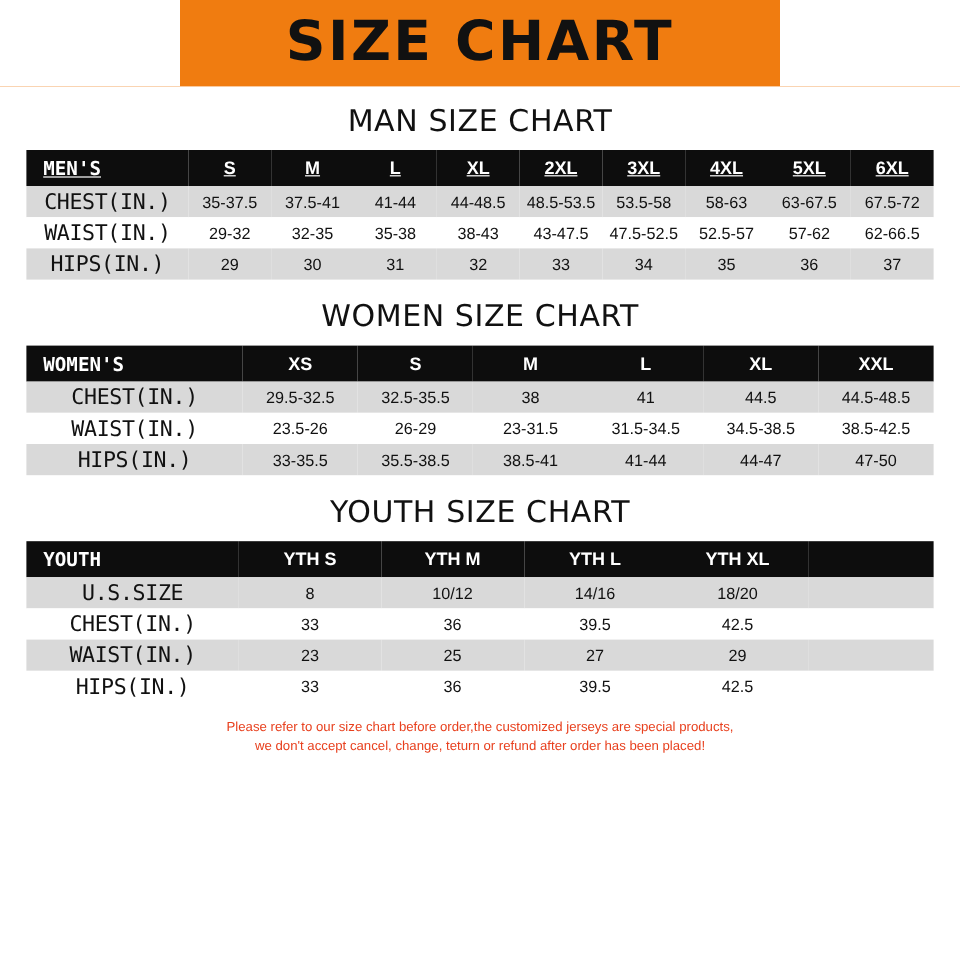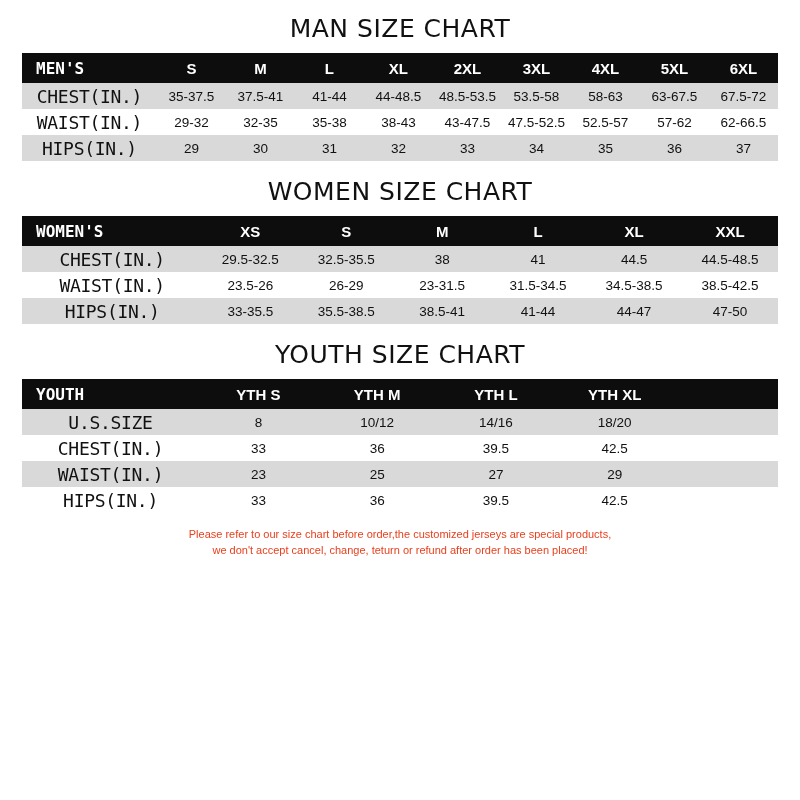--- a/index.html
+++ b/index.html
@@ -103,21 +103,21 @@
   table.size-table tbody tr.even td { background: #ffffff; }
   table.size-table tbody td.rowlabel {
     text-align: center;
     font-family: "DejaVu Sans Mono", monospace;
     font-size: 18px;
     letter-spacing: -0.3px;
   }
 
   
   .men th, .men td { font-size: 12.5px; }
-  .men thead th { font-size: 14px; }
+  .men thead th { font-size: 14px; text-decoration: underline; }
   .men tbody td { font-size: 12.5px; text-align: center; }
 
   .women thead th { font-size: 16px; }
   .women tbody td { font-size: 14px; height: 30px; }
 
   .youth thead th { font-size: 16px; }
   .youth tbody td { font-size: 14px; height: 30px; }
 
   .footer-note {
     margin-top: 14px;
@@ -128,20 +128,25 @@
     font-size: 11px;
     line-height: 1.45;
   }
   .footer-note div { white-space: nowrap; }
 </style>
 </head>
 <body>
 
 <div class="page">
 
+  <div class="header-band">
+    <div class="header-white left"></div>
+    <div class="header-white right"></div>
+    <div class="header-title">SIZE CHART</div>
+  </div>
 
   <div class="content">
 
     <div class="section-title first">MAN SIZE CHART</div>
     <table class="size-table men">
       <thead>
         <tr>
           <th class="rowlabel" style="width:16%">MEN'S</th>
           <th>S</th>
           <th>M</th>

